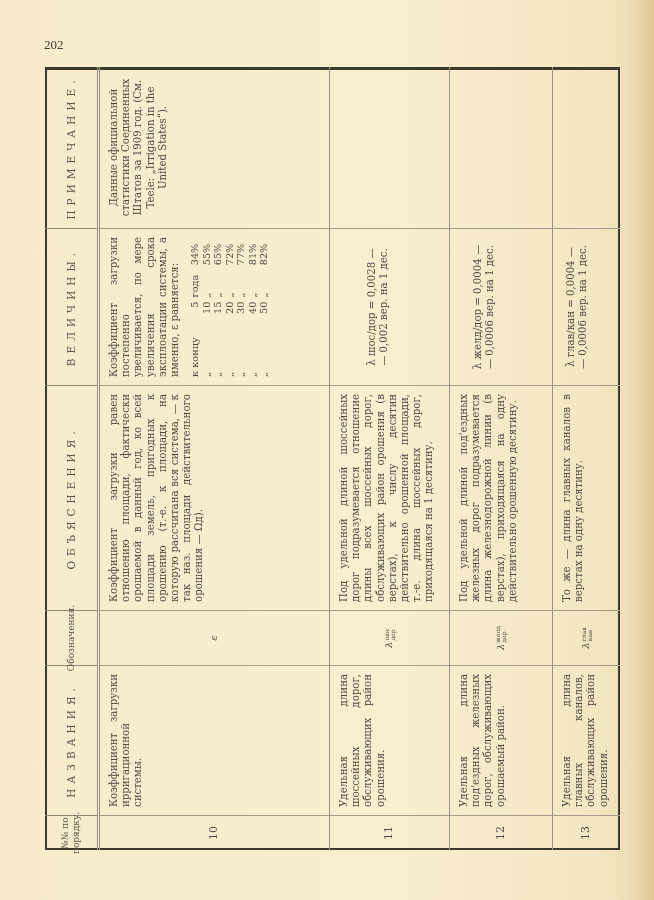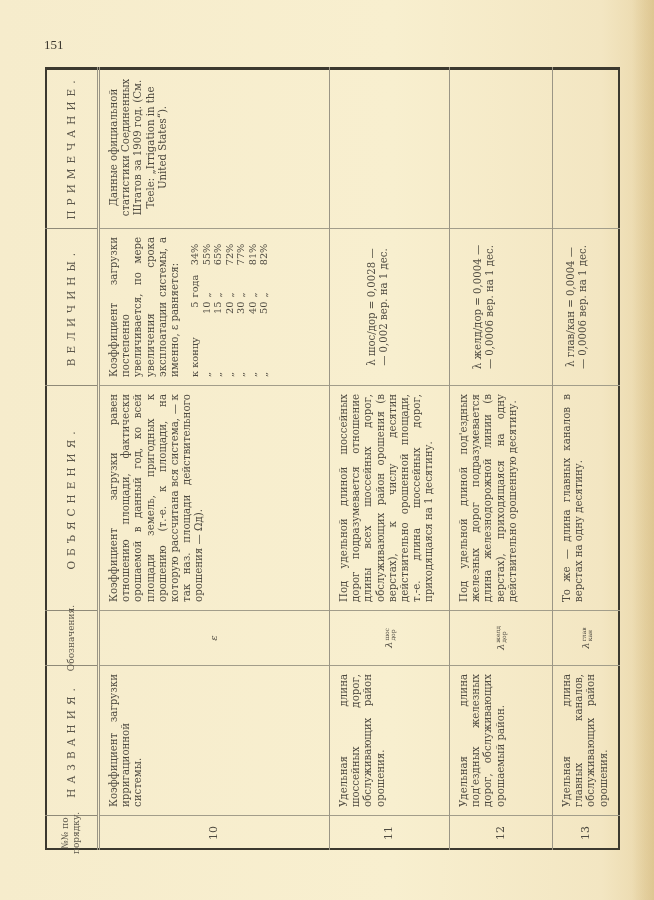--- a/index.html
+++ b/index.html
@@ -49,21 +49,21 @@
       position:absolute; inset:0; box-sizing:border-box;
       border-left:2px solid #3c392f; border-right:3px solid #3c392f;
       border-top:2px solid #3c392f; border-bottom:2px solid #3c392f;
     }
     .edge-shadow { position:absolute; right:0; top:0; width:22px; height:100%;
       background: linear-gradient(90deg, rgba(220,195,140,0) 0%, rgba(214,188,130,0.6) 100%); }
   </style>
 </head>
 <body>
 
-<div class="page-number">151</div>
+<div class="page-number">202</div>
 
 <div class="table-wrap">
   <div class="outer"></div>
 
   <div class="hdr-row">
     <div class="col hdr-cell hdr-small" style="left:0;width:35px;">№№ по порядку.</div>
     <div class="col hdr-cell" style="left:35px;width:150px;">НАЗВАНИЯ.</div>
     <div class="col hdr-cell hdr-small" style="left:185px;width:55px;padding:0 4px;">Обозначения.</div>
     <div class="col hdr-cell" style="left:240px;width:225px;">ОБЪЯСНЕНИЯ.</div>
     <div class="col hdr-cell" style="left:465px;width:157px;">ВЕЛИЧИНЫ.</div>

